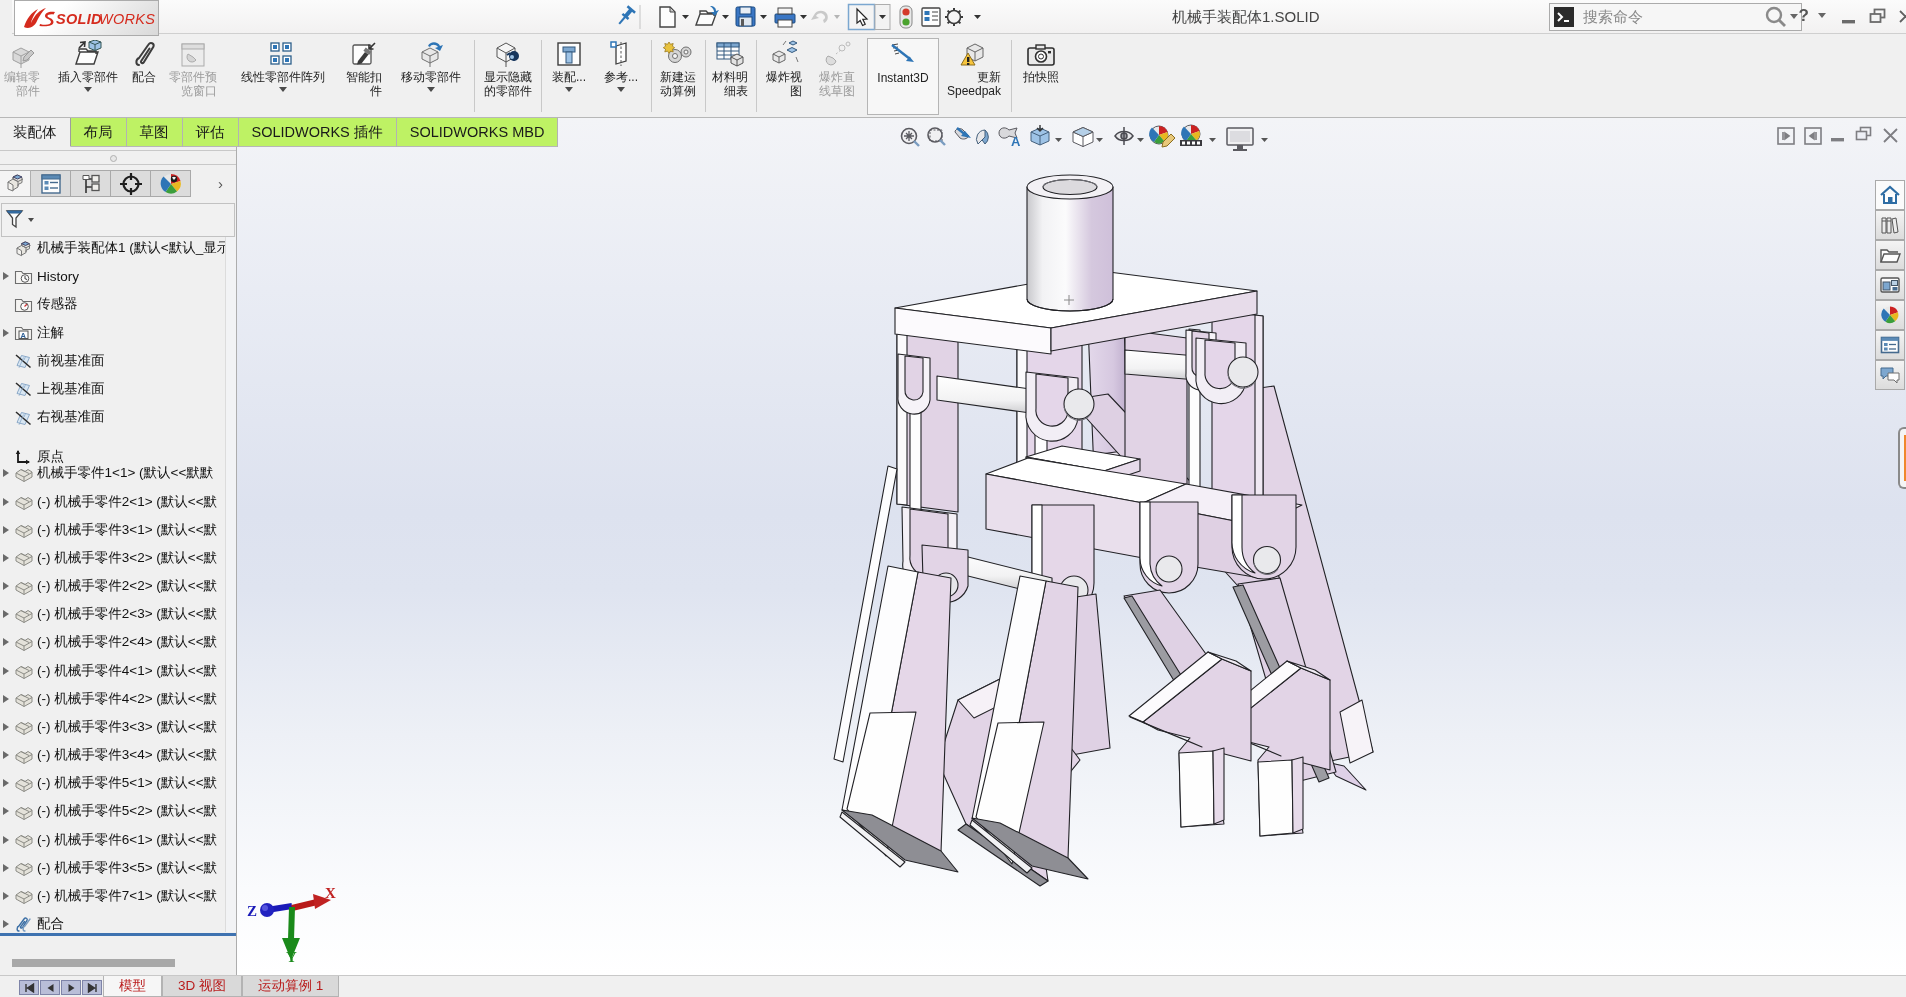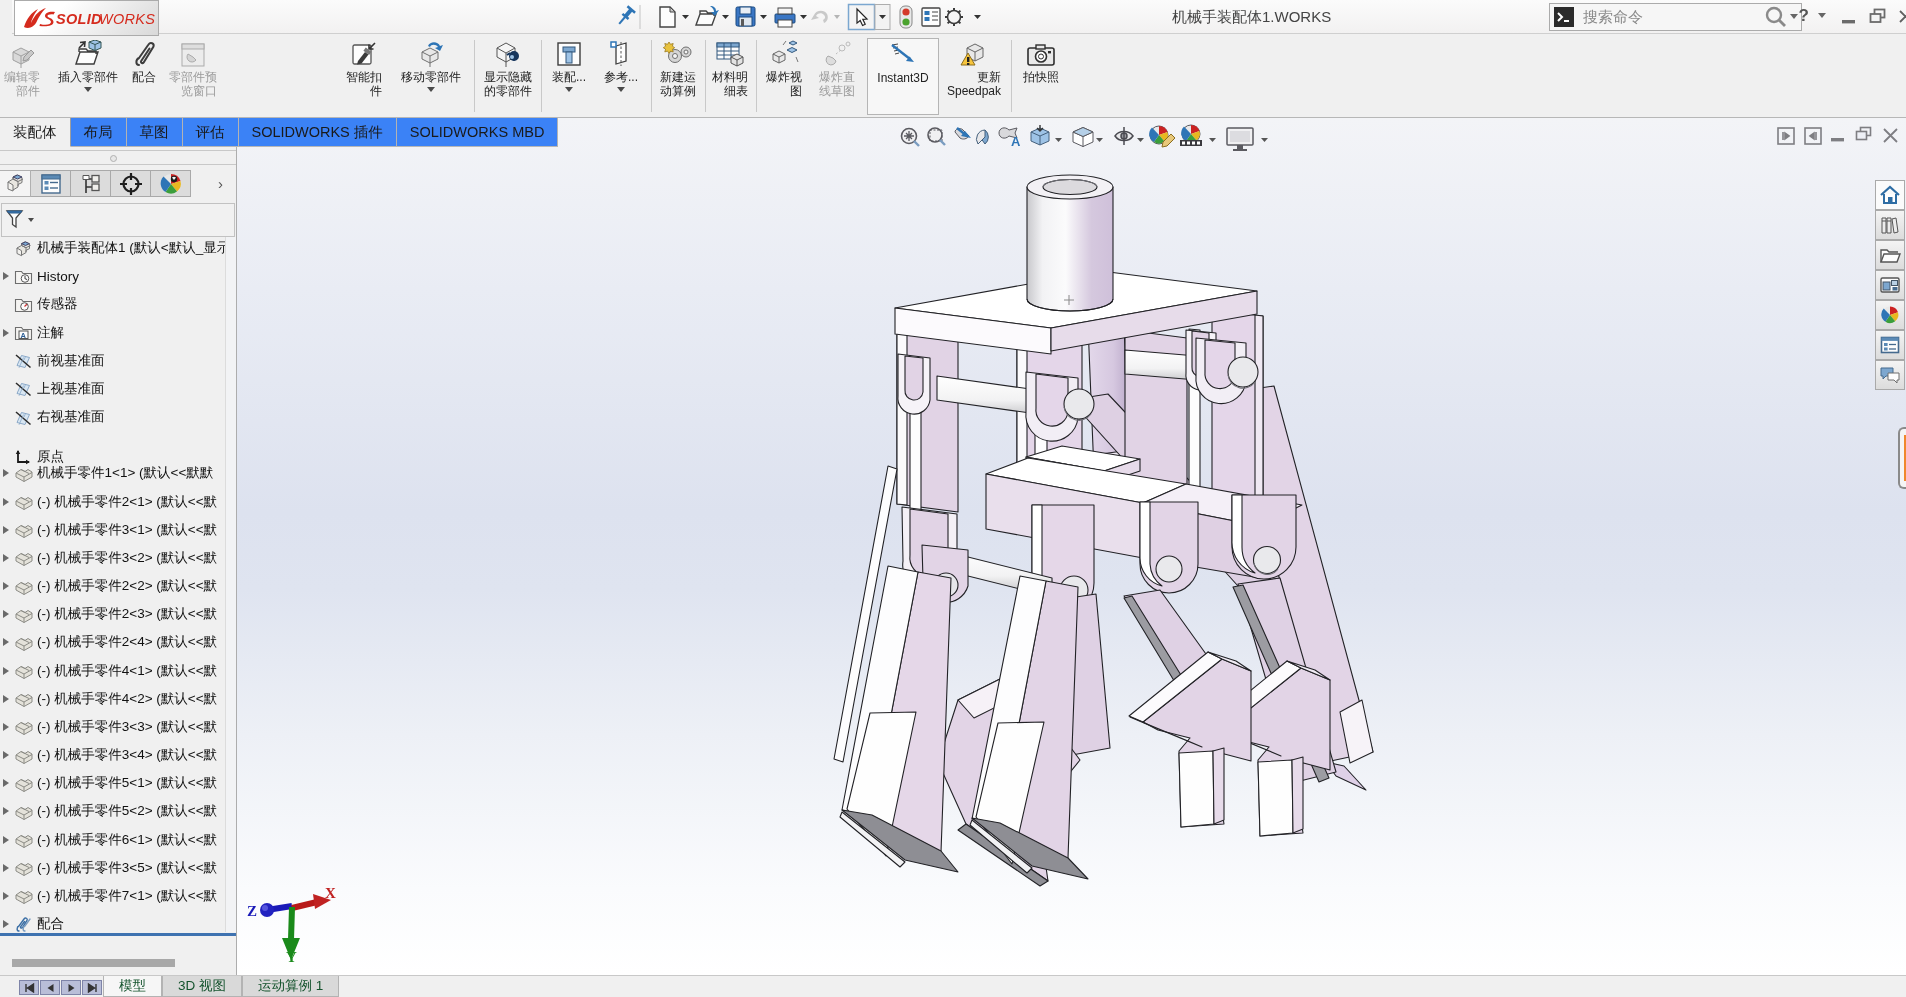--- a/index.html
+++ b/index.html
@@ -12,34 +12,34 @@
 #search{position:absolute;left:1537px;top:3px;width:253px;height:28px;background:#f6f6f6;border:1px solid #ababab;display:flex;align-items:center}
 #winbtns{position:absolute;right:2px;top:6px;display:flex;align-items:center;color:#555}
 #ribbon{position:absolute;left:0;top:34px;width:1906px;height:84px;background:#f0f0f0;border-bottom:1px solid #b7b7b7}
 .rb{position:absolute;top:4px;height:76px;display:flex;flex-direction:column;align-items:center;font-size:12px;color:#222;text-align:right;line-height:14px}
 .rb .ric{height:30px;display:flex;align-items:flex-end;justify-content:center;margin-bottom:2px}
 .rb.dis{color:#9b9b9b}
 .rsep{position:absolute;top:6px;height:72px;width:1px;background:#c9c9c9}
 .dda{width:0;height:0;border-top:5px solid #4a4a4a;border-left:4px solid transparent;border-right:4px solid transparent;margin-top:3px}
 #tabrow{position:absolute;left:0;top:118px;width:1906px;height:29px}
 #tabrow .tabs{position:absolute;left:0;top:0;height:29px;display:flex}
-.tab{height:29px;padding:0 13px;font-size:14.5px;display:flex;align-items:center;background:#3b82f6;border-right:1px solid #b3b3b3;border-bottom:1px solid #b7b7b7;color:#1a1a1a}
+.tab{height:29px;padding:0 13px;font-size:14.5px;display:flex;align-items:center;background:#bef264;border-right:1px solid #b3b3b3;border-bottom:1px solid #b7b7b7;color:#1a1a1a}
 .tab.active{background:#f0f0f0;border-bottom:1px solid #f0f0f0;border-right:1px solid #9e9e9e}
 #viewport{position:absolute;left:237px;top:118px;width:1669px;height:857px;background:linear-gradient(180deg,#f3f4f7 0%,#e9ecf4 20%,#dde2ef 46%,#dfe4f0 55%,#edf0f6 72%,#fafbfd 90%,#ffffff 100%)}
 #leftpanel{position:absolute;left:0;top:147px;width:237px;height:828px;background:#f0f0f0;border-right:1px solid #adadad}
 #statusbar{position:absolute;left:0;top:975px;width:1906px;height:22px;background:#f0f0f0;border-top:1px solid #c8c8c8}
 .trow{position:absolute;left:0;width:237px;height:28px;display:flex;align-items:center;font-size:13.5px;white-space:nowrap;color:#111}
 .tarrow{width:14px;flex:none;position:relative}.tarrow.on:after{content:"";position:absolute;left:3px;top:-4px;border-left:6px solid #6a6a6a;border-top:4px solid transparent;border-bottom:4px solid transparent}
 .ticon{width:19px;height:17px;flex:none;margin-right:4px}
 #taskpane{position:absolute;right:0;top:147px;width:33px;height:828px}
 .tpbtn{width:30px;height:30px;background:linear-gradient(#f4f4f4,#dcdcdc);border:1px solid #a9a9a9;margin-bottom:0;display:flex;align-items:center;justify-content:center}
 svg{display:block}
 .ptab{height:27px;background:#dcdcdc;border:1px solid #a9a9a9;border-left:none;display:flex;align-items:center;justify-content:center}
 .navb{width:20px;height:15px;background:#b9bed8;border:1px solid #7e84a8;margin-right:1px;display:flex;align-items:center;justify-content:center}
-.btab{height:21px;padding:0 15px;display:flex;align-items:center;background:#d9d9d9;border:1px solid #b3b3b3;border-top:none;color:#14532d}
+.btab{height:21px;padding:0 15px;display:flex;align-items:center;background:#d9d9d9;border:1px solid #b3b3b3;border-top:none;color:#b91c1c}
 </style></head>
 <body>
 <div id="viewport">
   <svg id="model" width="1669" height="857" viewBox="237 118 1669 857">
   <defs>
     <linearGradient id="cyl" x1="0" y1="0" x2="1" y2="0">
       <stop offset="0" stop-color="#c8c8cc"></stop>
           <stop offset="0.18" stop-color="#f2f2f4"></stop>
           <stop offset="0.45" stop-color="#fbfbfc"></stop>
           <stop offset="0.75" stop-color="#d5c8de"></stop>
@@ -328,21 +328,21 @@
           <line x1="3" y1="14" x2="6" y2="14"></line>
           <line x1="18" y1="14" x2="21" y2="14"></line>
           <line x1="5.6" y1="7.6" x2="7.8" y2="9.8"></line>
           <line x1="16.2" y1="18.2" x2="18.4" y2="20.4"></line>
           <line x1="5.6" y1="20.4" x2="7.8" y2="18.2"></line>
           <line x1="16.2" y1="9.8" x2="18.4" y2="7.6"></line>
         </g>
     <path d="M32 12 l3.5 4 l3.5 -4 Z" fill="#333"></path>
   </svg>
     </div>
-  <div id="doctitle">机械手装配体1.WORKS</div>
+  <div id="doctitle">机械手装配体1.SOLID</div>
   <div id="search">
     <svg width="22" height="22" viewBox="0 0 22 22" style="margin-left:3px">
         <rect x="1" y="1" width="20" height="20" fill="#2b2b2b"></rect>
         <path d="M5 7 l4 4 l-4 4" stroke="#fff" stroke-width="2" fill="none"></path>
         <line x1="11" y1="15" x2="16" y2="15" stroke="#fff" stroke-width="2"></line>
       </svg>
     <span style="font-size:15px;color:#8a8a8a;margin-left:8px;flex:1">搜索命令</span>
     <svg width="40" height="24" viewBox="0 0 40 24">
         <circle cx="13" cy="10" r="7" fill="none" stroke="#8a8a8a" stroke-width="2.4"></circle>
         <line x1="18" y1="15" x2="24" y2="21" stroke="#8a8a8a" stroke-width="2.8"></line>
@@ -394,20 +394,36 @@
           <path d="M8 27 C4.5 27 4.5 21.5 8 20 L17.5 6.5 C19.5 3.5 23.5 5.5 22.5 8.5 L13 24 C12 26 9.2 25 10.2 23 L18.5 10.5" fill="none" stroke="#3c3c3c" stroke-width="2" stroke-linecap="round"></path>
         </svg>
       </div>配合</div>
   <div class="rb dis" style="left:158px;width:70px"><div class="ric">
         <svg width="26" height="26" viewBox="0 0 26 26">
           <rect x="2" y="2" width="22" height="22" fill="#ececec" stroke="#ababab"></rect>
           <rect x="2" y="2" width="22" height="5" fill="#dedede" stroke="#ababab"></rect>
           <path d="M8 12 a5 5 0 1 0 8 6 l-3 -3 Z" fill="#d5d5d5" stroke="#ababab"></path>
         </svg>
       </div>零部件预<br>览窗口</div>
+  <div class="rb" style="left:230px;width:106px"><div class="ric">
+        <svg width="30" height="28" viewBox="0 0 30 28">
+          <g stroke="#2c5f8a" fill="#fff" stroke-width="1.3">
+            <rect x="3" y="3" width="8" height="8"></rect>
+            <rect x="15" y="3" width="8" height="8"></rect>
+            <rect x="3" y="16" width="8" height="8"></rect>
+            <rect x="15" y="16" width="8" height="8"></rect>
+          </g>
+          <g fill="#2e75b6">
+            <rect x="5" y="5" width="4" height="4"></rect>
+            <rect x="17" y="5" width="4" height="4"></rect>
+            <rect x="5" y="18" width="4" height="4"></rect>
+            <rect x="17" y="18" width="4" height="4"></rect>
+          </g>
+        </svg>
+      </div>线性零部件阵列<div class="dda"></div></div>
   <div class="rb" style="left:336px;width:56px"><div class="ric">
         <svg width="28" height="28" viewBox="0 0 28 28">
           <rect x="3" y="5" width="18" height="19" rx="1.5" fill="#fdfdfd" stroke="#555" stroke-width="1.3"></rect>
           <path d="M19 9 l6 -6 m-6 1.5 l0 4.5 l4.5 0" stroke="#333" stroke-width="1.6" fill="none"></path>
           <path d="M8 21 l7 -9 l3.5 2.5 l-7 9 l-4.5 1 Z" fill="#3a3a3a"></path>
           <rect x="14" y="9" width="7" height="4" transform="rotate(36 17 11)" fill="#777"></rect>
         </svg>
       </div>智能扣<br>件</div>
   <div class="rb" style="left:394px;width:74px"><div class="ric">
         <svg width="30" height="28" viewBox="0 0 30 28">

